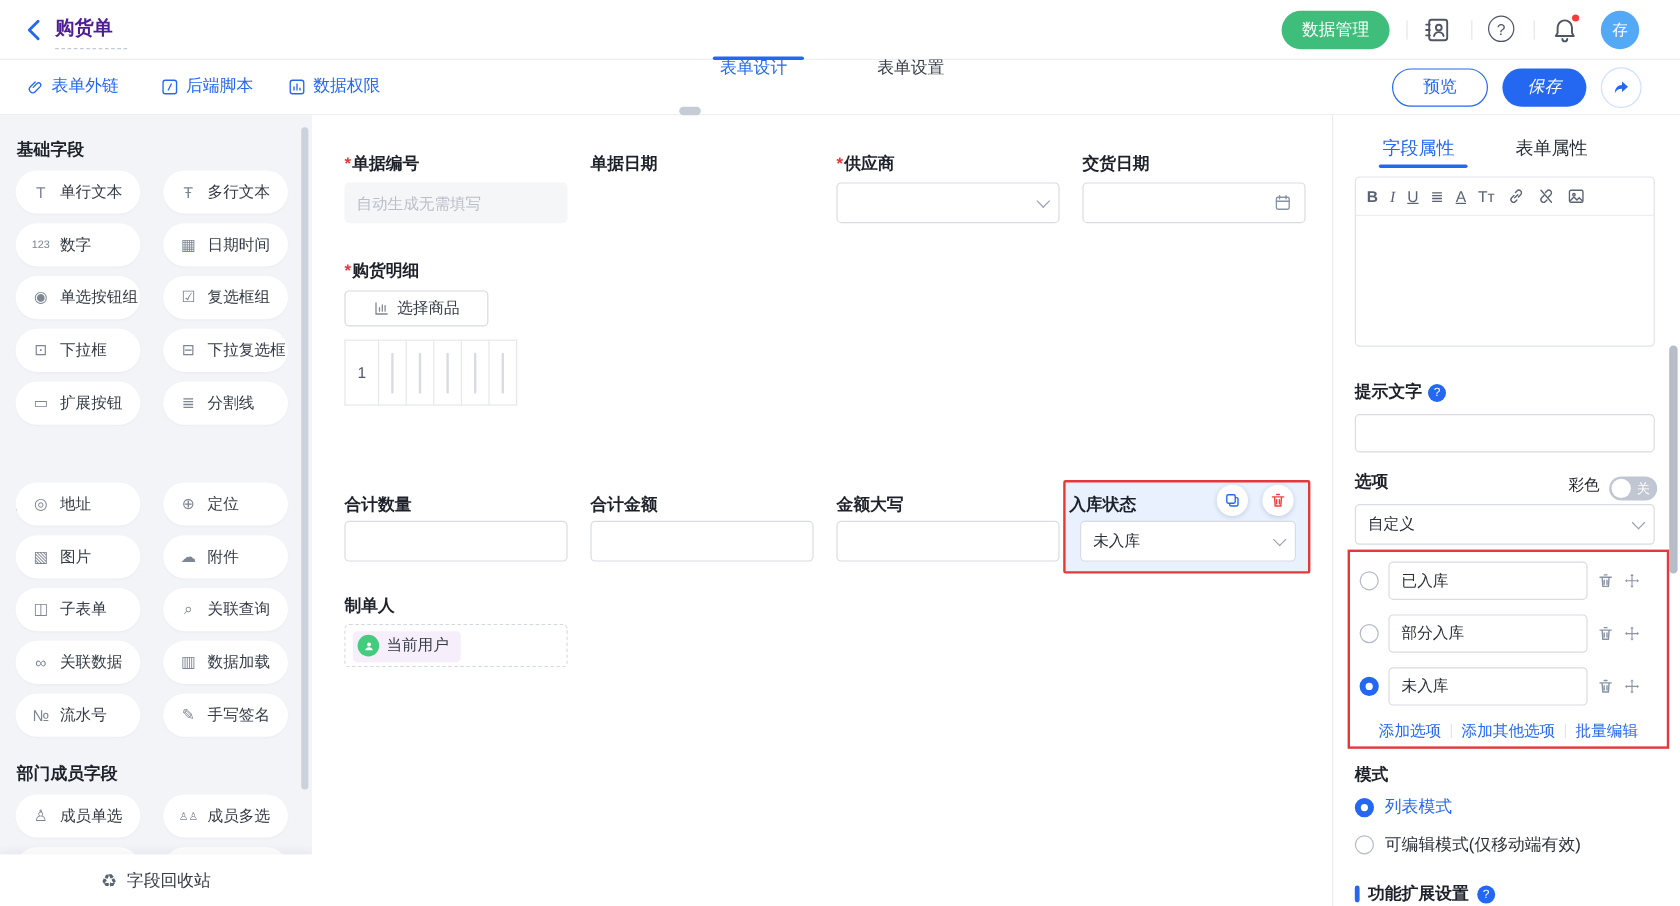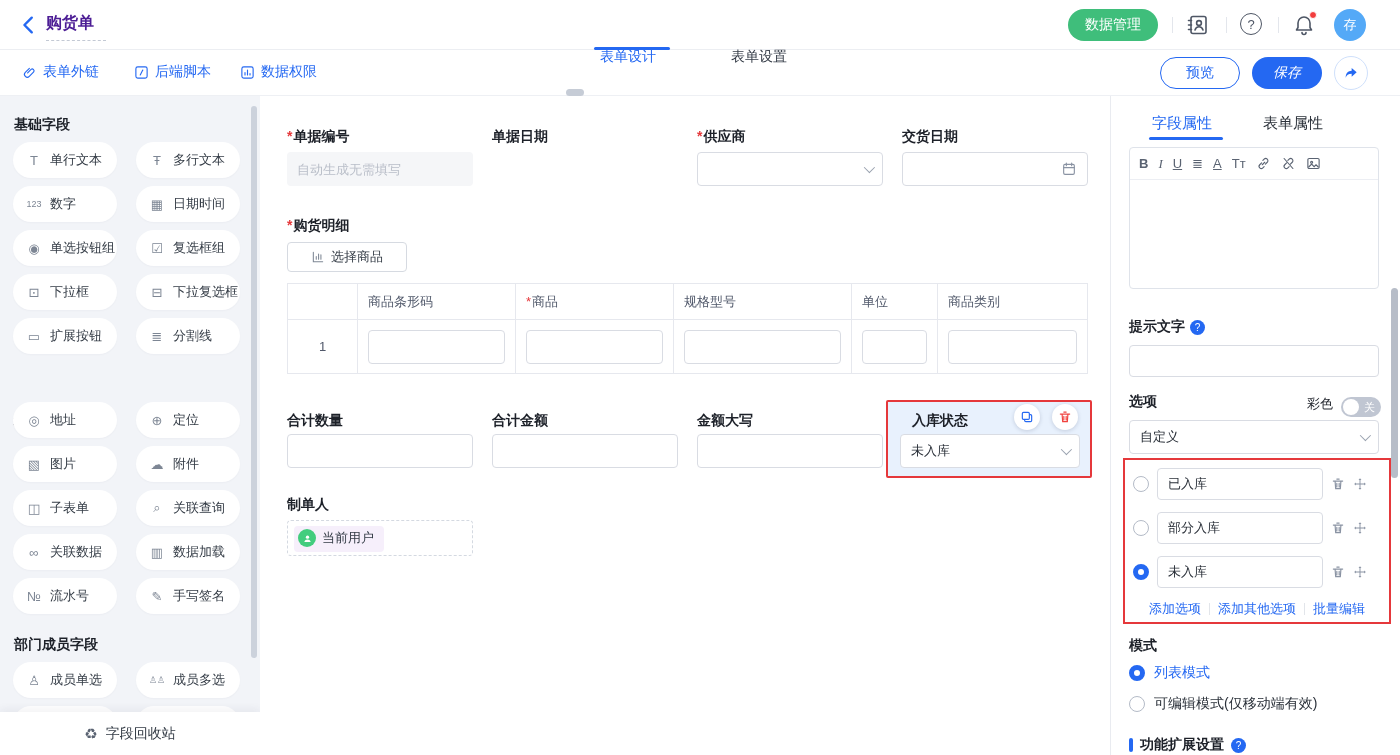--- a/index.html
+++ b/index.html
@@ -292,28 +292,20 @@
     <button class="pickbtn">
       <svg width="14" height="14" viewBox="0 0 24 24" fill="none" stroke="#7d8694" stroke-width="1.8" stroke-linecap="round">
           <path d="M4 4v16h16"></path>
           <path d="M9 16v-5M13 16V7M17 16v-8"></path>
         </svg>
       <span>选择商品</span>
     </button>
 
     <table class="det">
       <tbody>
-          <tr>
-        <th style="width:70px;"></th>
-        <th style="width:158px;">商品条形码</th>
-        <th style="width:158px;"><span class="req">*</span><span>商品</span></th>
-        <th style="width:178px;">规格型号</th>
-        <th style="width:86px;">单位</th>
-        <th style="width:150px;">商品类别</th>
-      </tr>
       <tr>
         <td style="text-align:center;">1</td>
         <td>
               <div class="cellinp"></div>
             </td>
         <td>
               <div class="cellinp"></div>
             </td>
         <td>
               <div class="cellinp"></div>
@@ -329,21 +321,21 @@
       </table>
 
     <div class="flabel" style="left:27px;top:316px;">合计数量</div>
     <input class="inp" style="left: 27px; top: 338px; width: 186px;">
     <div class="flabel" style="left:232px;top:316px;">合计金额</div>
     <input class="inp" style="left: 232px; top: 338px; width: 186px;">
     <div class="flabel" style="left:437px;top:316px;">金额大写</div>
     <input class="inp" style="left: 437px; top: 338px; width: 186px;">
 
     <div class="selfield">
-      <div class="flabel" style="left:24px;top:10px;">入库状态</div>
+      <div class="flabel" style="left:3px;top:10px;">入库状态</div>
       <div class="fab" style="left:126px;">
         <svg width="14" height="14" viewBox="0 0 24 24" fill="none" stroke="#2468f2" stroke-width="2">
             <rect x="8" y="8" width="12" height="12" rx="2"></rect>
             <rect x="4" y="4" width="12" height="12" rx="2" fill="#fff"></rect>
           </svg>
       </div>
       <div class="fab" style="left:164px;">
         <svg width="14" height="14" viewBox="0 0 24 24" fill="none" stroke="#f0413e" stroke-width="2" stroke-linecap="round">
             <path d="M4 7h16M10 3.5h4M7 7l1 13h8l1-13M10 11v6M14 11v6"></path>
           </svg>

